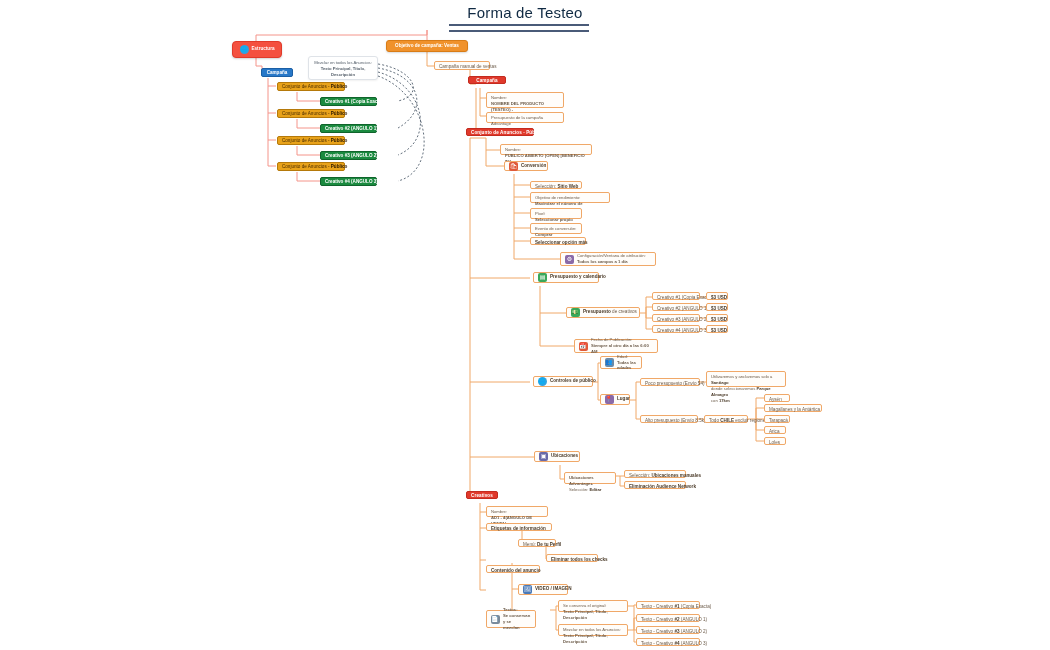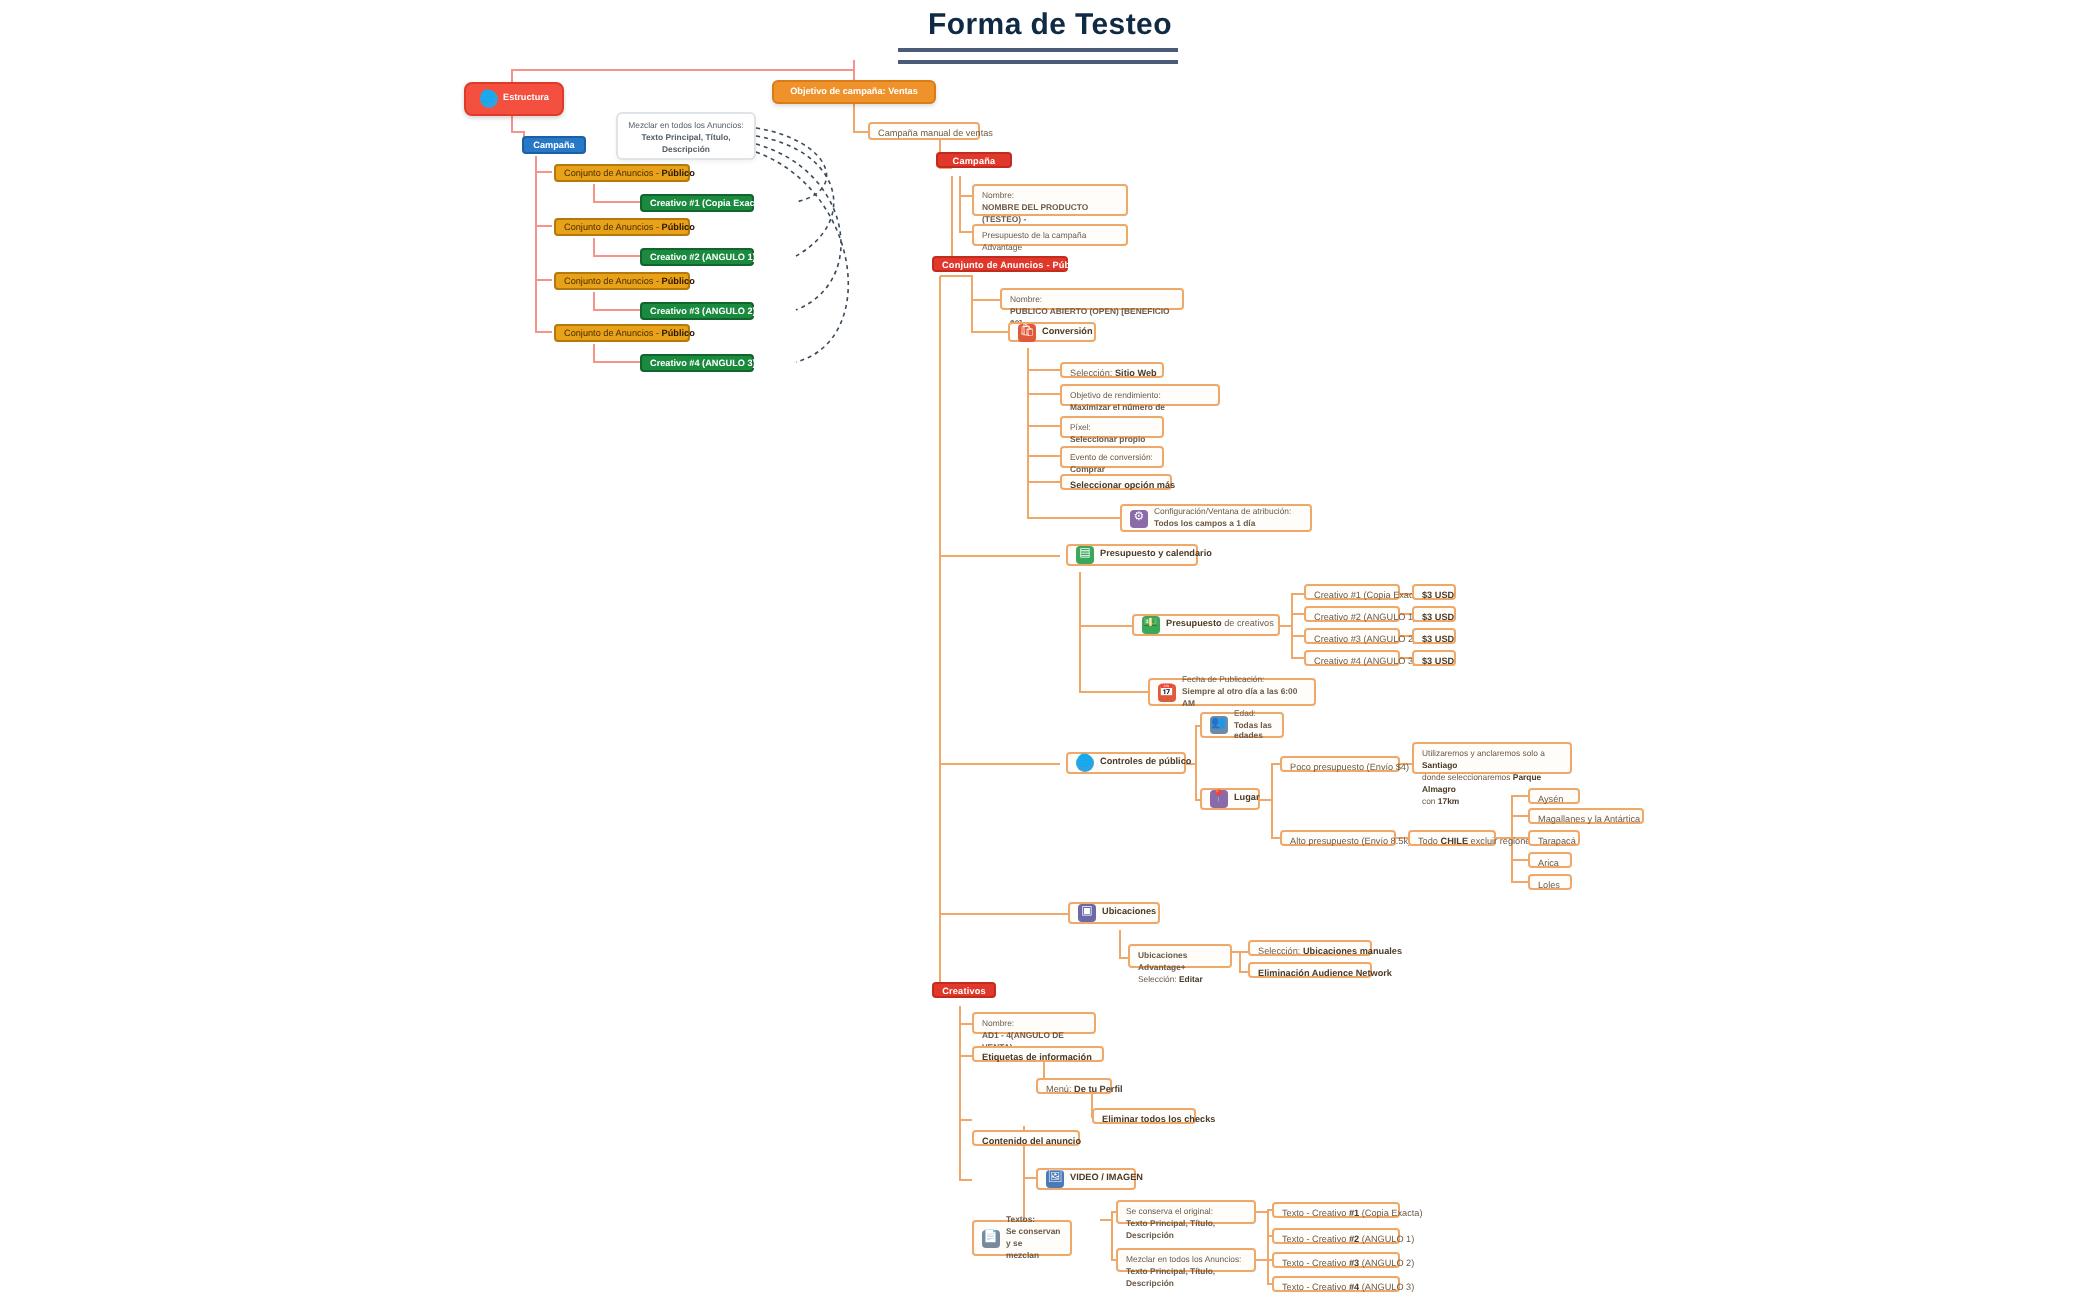--- a/index.html
+++ b/index.html
@@ -9,21 +9,21 @@
     color:#3b3b3b; overflow:hidden; position:relative;
   }
   #canvas{position:absolute;inset:0;width:1050px;height:650px;}
   svg.wires{position:absolute;left:0;top:0;width:1050px;height:650px;pointer-events:none;}
 
   .node{position:absolute;box-sizing:border-box;}
 
   
   .title{
     position:absolute;left:0;top:4px;width:1050px;text-align:center;
-    font-size:15px;font-weight:bold;color:#102a43;letter-spacing:.2px;
+    font-size:15px;font-weight:normal;color:#102a43;letter-spacing:.2px;
   }
   .title-rule{position:absolute;left:449px;top:24px;width:140px;height:0;
     border-top:2px solid #4a5b78;border-bottom:2px solid #4a5b78;height:4px;}
 
   
   .pill-red{
     background:#f4503f;border:1.5px solid #e03a2a;border-radius:4px;
     color:#ffffff;font-weight:bold;display:flex;align-items:center;gap:3px;
     padding:2px 5px;box-shadow:0 1px 2px rgba(0,0,0,.18);
   }

